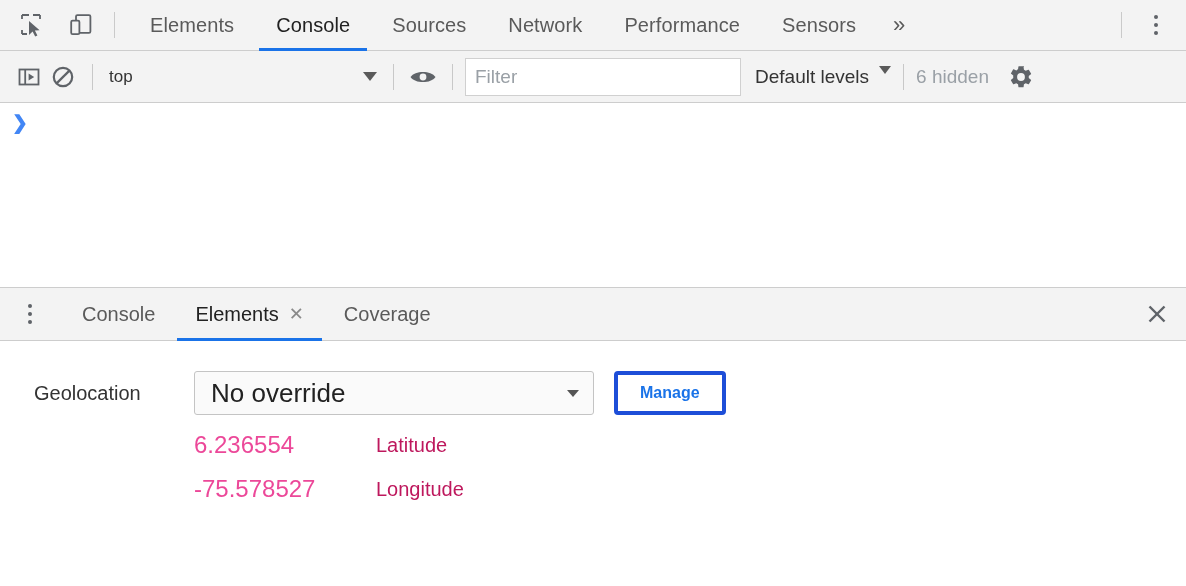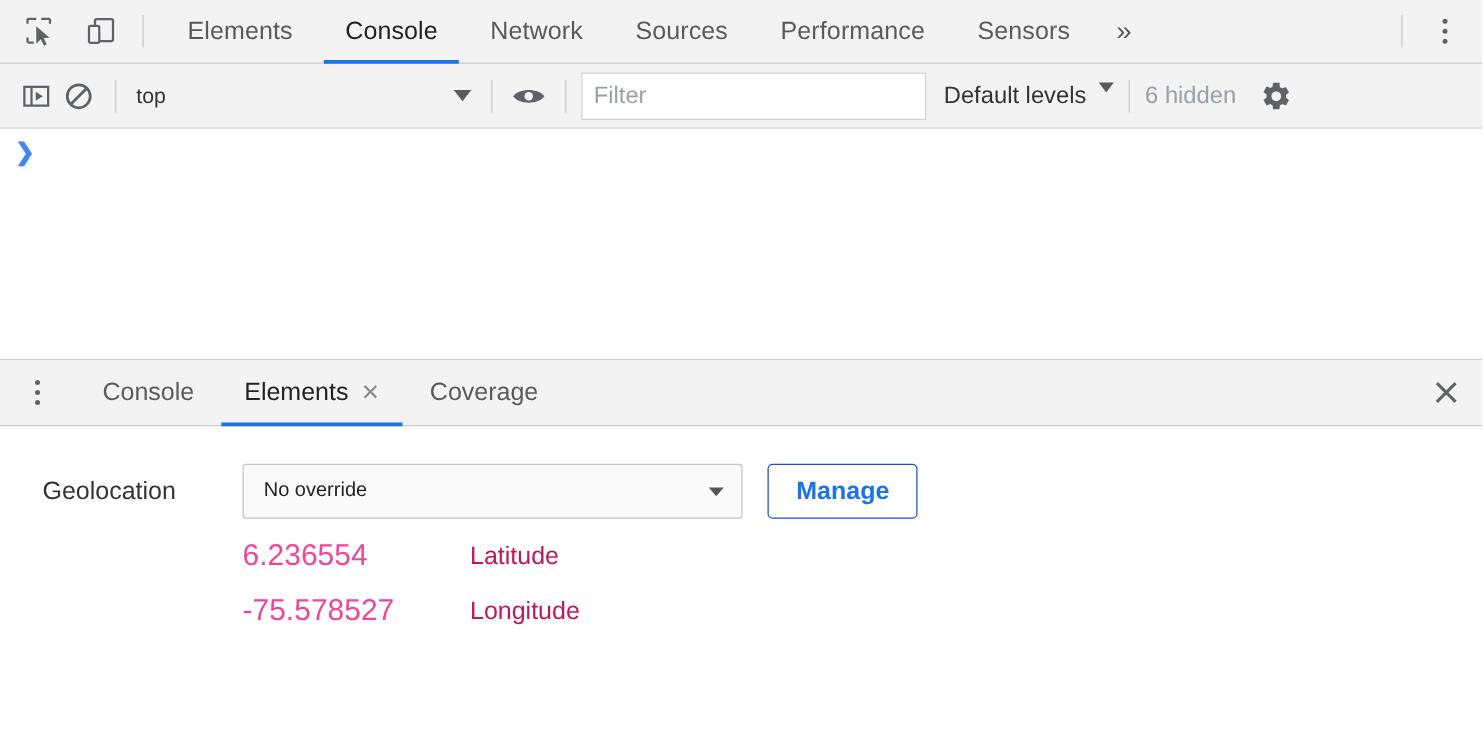--- a/index.html
+++ b/index.html
@@ -320,39 +320,39 @@
   .geo-select {
     width: 400px;
     height: 44px;
     border: 1px solid #c4c4c4;
     border-radius: 3px;
     background: #fafafa;
     display: flex;
     align-items: center;
     justify-content: space-between;
     padding: 0 14px 0 16px;
-    font-size: 16px;
+    font-size: 26px;
     color: #222222;
     cursor: pointer;
     box-sizing: border-box;
   }
   .geo-select .caret {
     border-left: 6px solid transparent;
     border-right: 6px solid transparent;
     border-top: 7px solid #555555;
   }
   .manage-btn {
     margin-left: 20px;
     height: 44px;
     padding: 0 22px;
-    border: 1px solid #1d4ed8;
+    border: 4px solid #1d4ed8;
     border-radius: 4px;
     background: #ffffff;
     color: #1a73e8;
-    font-size: 20px;
+    font-size: 16px;
     font-weight: bold;
     display: flex;
     align-items: center;
     cursor: pointer;
     font-family: "Liberation Sans", sans-serif;
   }
   .coord-row {
     display: flex;
     align-items: center;
     padding-left: 182px;
@@ -397,24 +397,24 @@
     <div class="tb-sep"></div>
 
     <div class="panel-tabs">
       <div class="panel-tab">
         <span>Elements</span>
       </div>
       <div class="panel-tab active">
         <span>Console</span>
       </div>
       <div class="panel-tab">
+        <span>Sources</span>
+      </div>
+      <div class="panel-tab">
         <span>Network</span>
-      </div>
-      <div class="panel-tab">
-        <span>Sources</span>
       </div>
       <div class="panel-tab">
         <span>Performance</span>
       </div>
       <div class="panel-tab">
         <span>Sensors</span>
       </div>
       <div class="panel-tab more">
         <span>»</span>
       </div>

